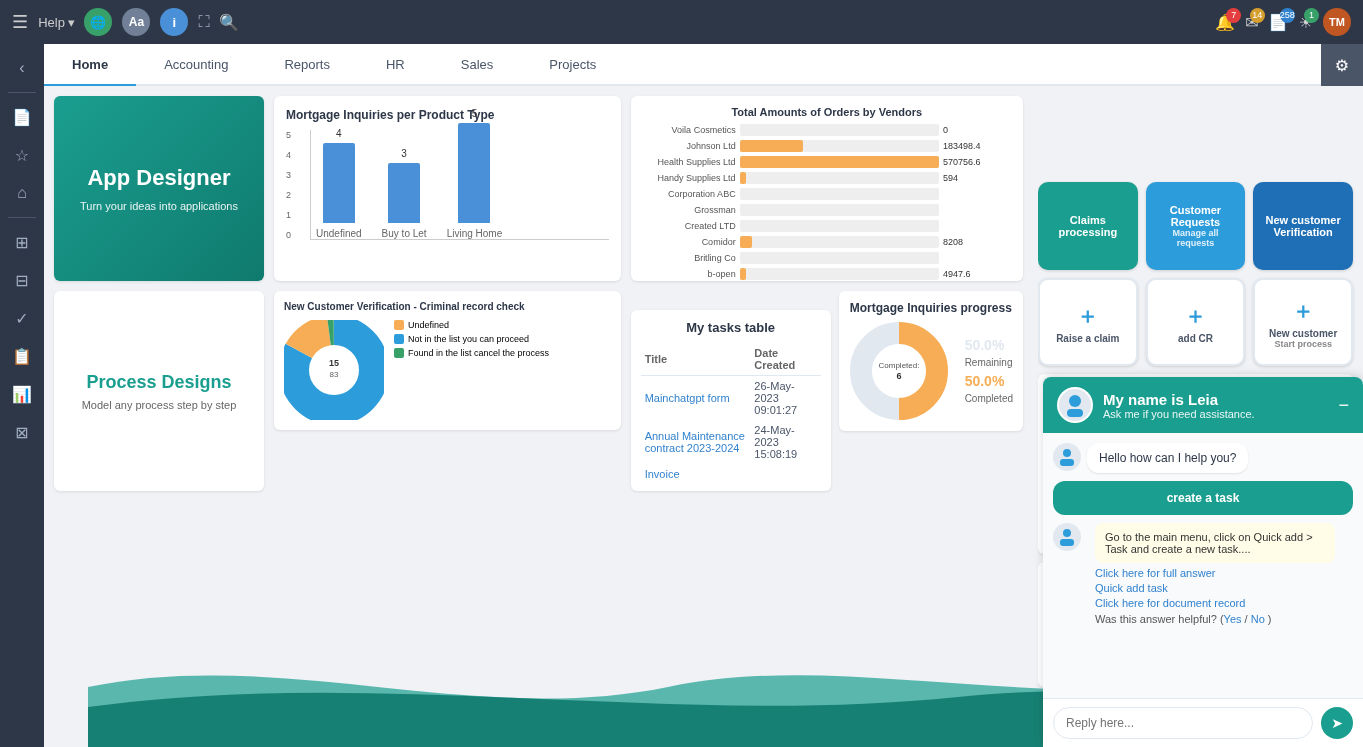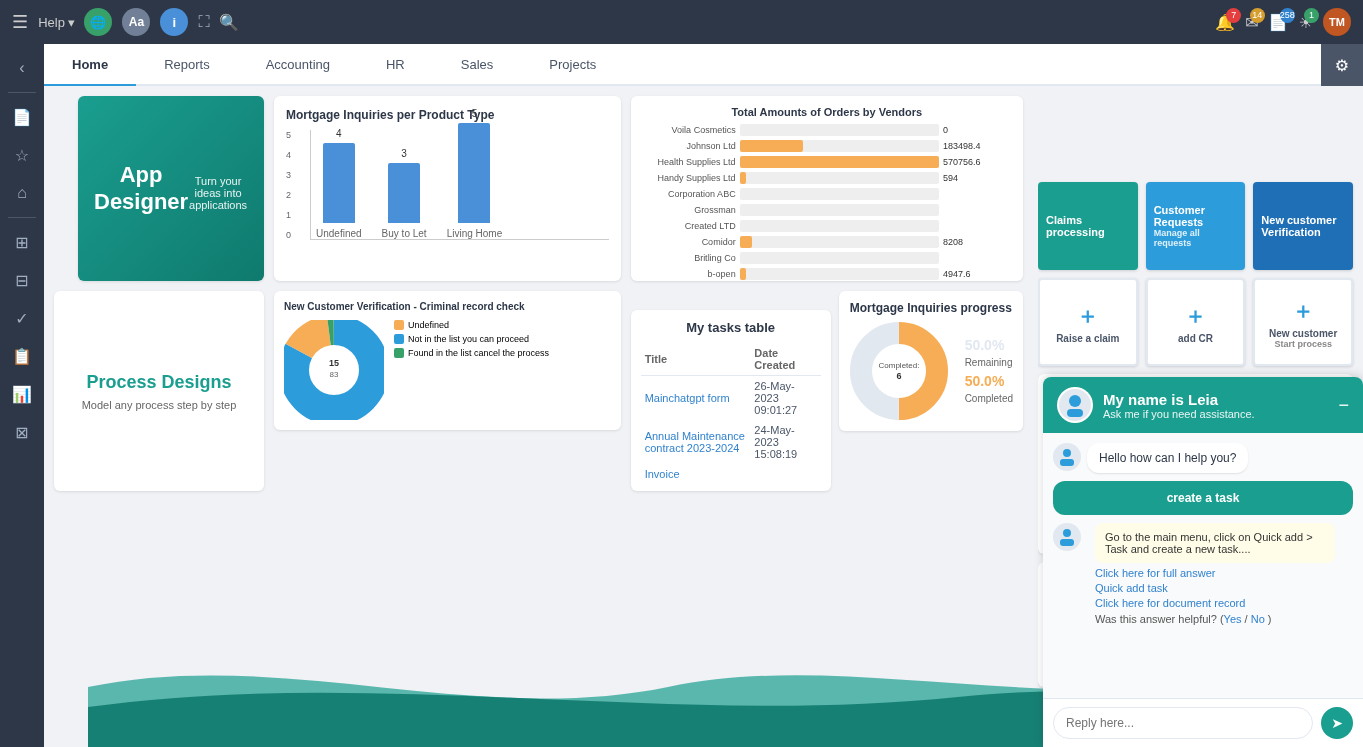--- a/index.html
+++ b/index.html
@@ -97,38 +97,38 @@
       overflow: hidden;
       box-shadow: 0 1px 3px rgba(0,0,0,0.1);
     }
 
     
     .app-designer-card {
       background: linear-gradient(135deg, #1a9e8f, #0f7a6e);
       color: white;
       padding: 20px 16px;
       display: flex;
-      flex-direction: row;
+      flex-direction: column;
       align-items: center;
       justify-content: center;
       text-align: center;
       grid-row: 1;
       grid-column: 1;
-      margin-left: 24px;
     }
     .app-designer-card h2 { font-size: 22px; font-weight: 700; line-height: 1.2; }
     .app-designer-card p { font-size: 11px; margin-top: 8px; opacity: 0.9; }
     .bar-group { display: flex; flex-direction: column; align-items: center; gap: 2px; }
     .bar { background: #4a90d9; border-radius: 2px 2px 0 0; width: 32px; }
     .bar-label { font-size: 10px; color: #666; margin-top: 3px; text-align: center; }
     .bar-value { font-size: 10px; color: #333; margin-bottom: 2px; }
     .app-grid { display: grid; grid-template-columns: 1fr 1fr 1fr; gap: 8px; }
     .app-tile {
-      border-radius: 4px;
+      border-radius: 10px;
       padding: 12px 8px;
+      text-align: center;
       cursor: pointer;
       display: flex;
       flex-direction: column;
       align-items: center;
       justify-content: center;
       min-height: 88px;
       font-size: 11px;
       font-weight: 600;
       color: white;
       box-shadow: 0 1px 3px rgba(0,0,0,0.15);
@@ -322,22 +322,22 @@
   <div class="sidebar-icon">✓</div>
   <div class="sidebar-icon">📋</div>
   <div class="sidebar-icon">📊</div>
   <div class="sidebar-icon">⊠</div>
 </div>
 
 <div class="main-content">
 
   <div class="tab-bar">
     <div class="tab active">Home</div>
+    <div class="tab">Accounting</div>
     <div class="tab">Reports</div>
-    <div class="tab">Accounting</div>
     <div class="tab">HR</div>
     <div class="tab">Sales</div>
     <div class="tab">Projects</div>
     <div class="settings-gear">⚙</div>
   </div>
 
   <div style="position:relative; flex:1; overflow:hidden;">
 
     <div class="overall-layout">
 

